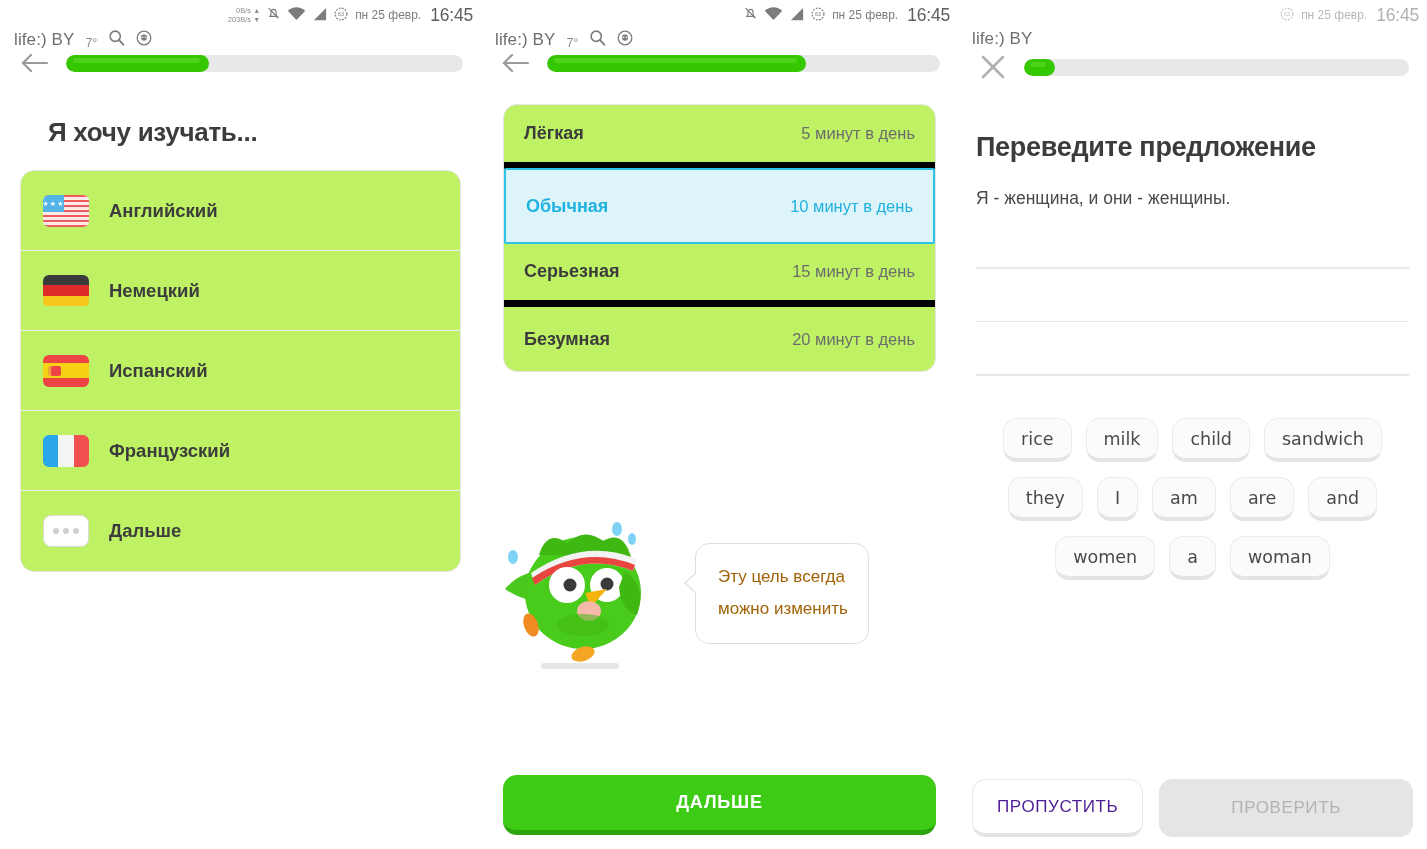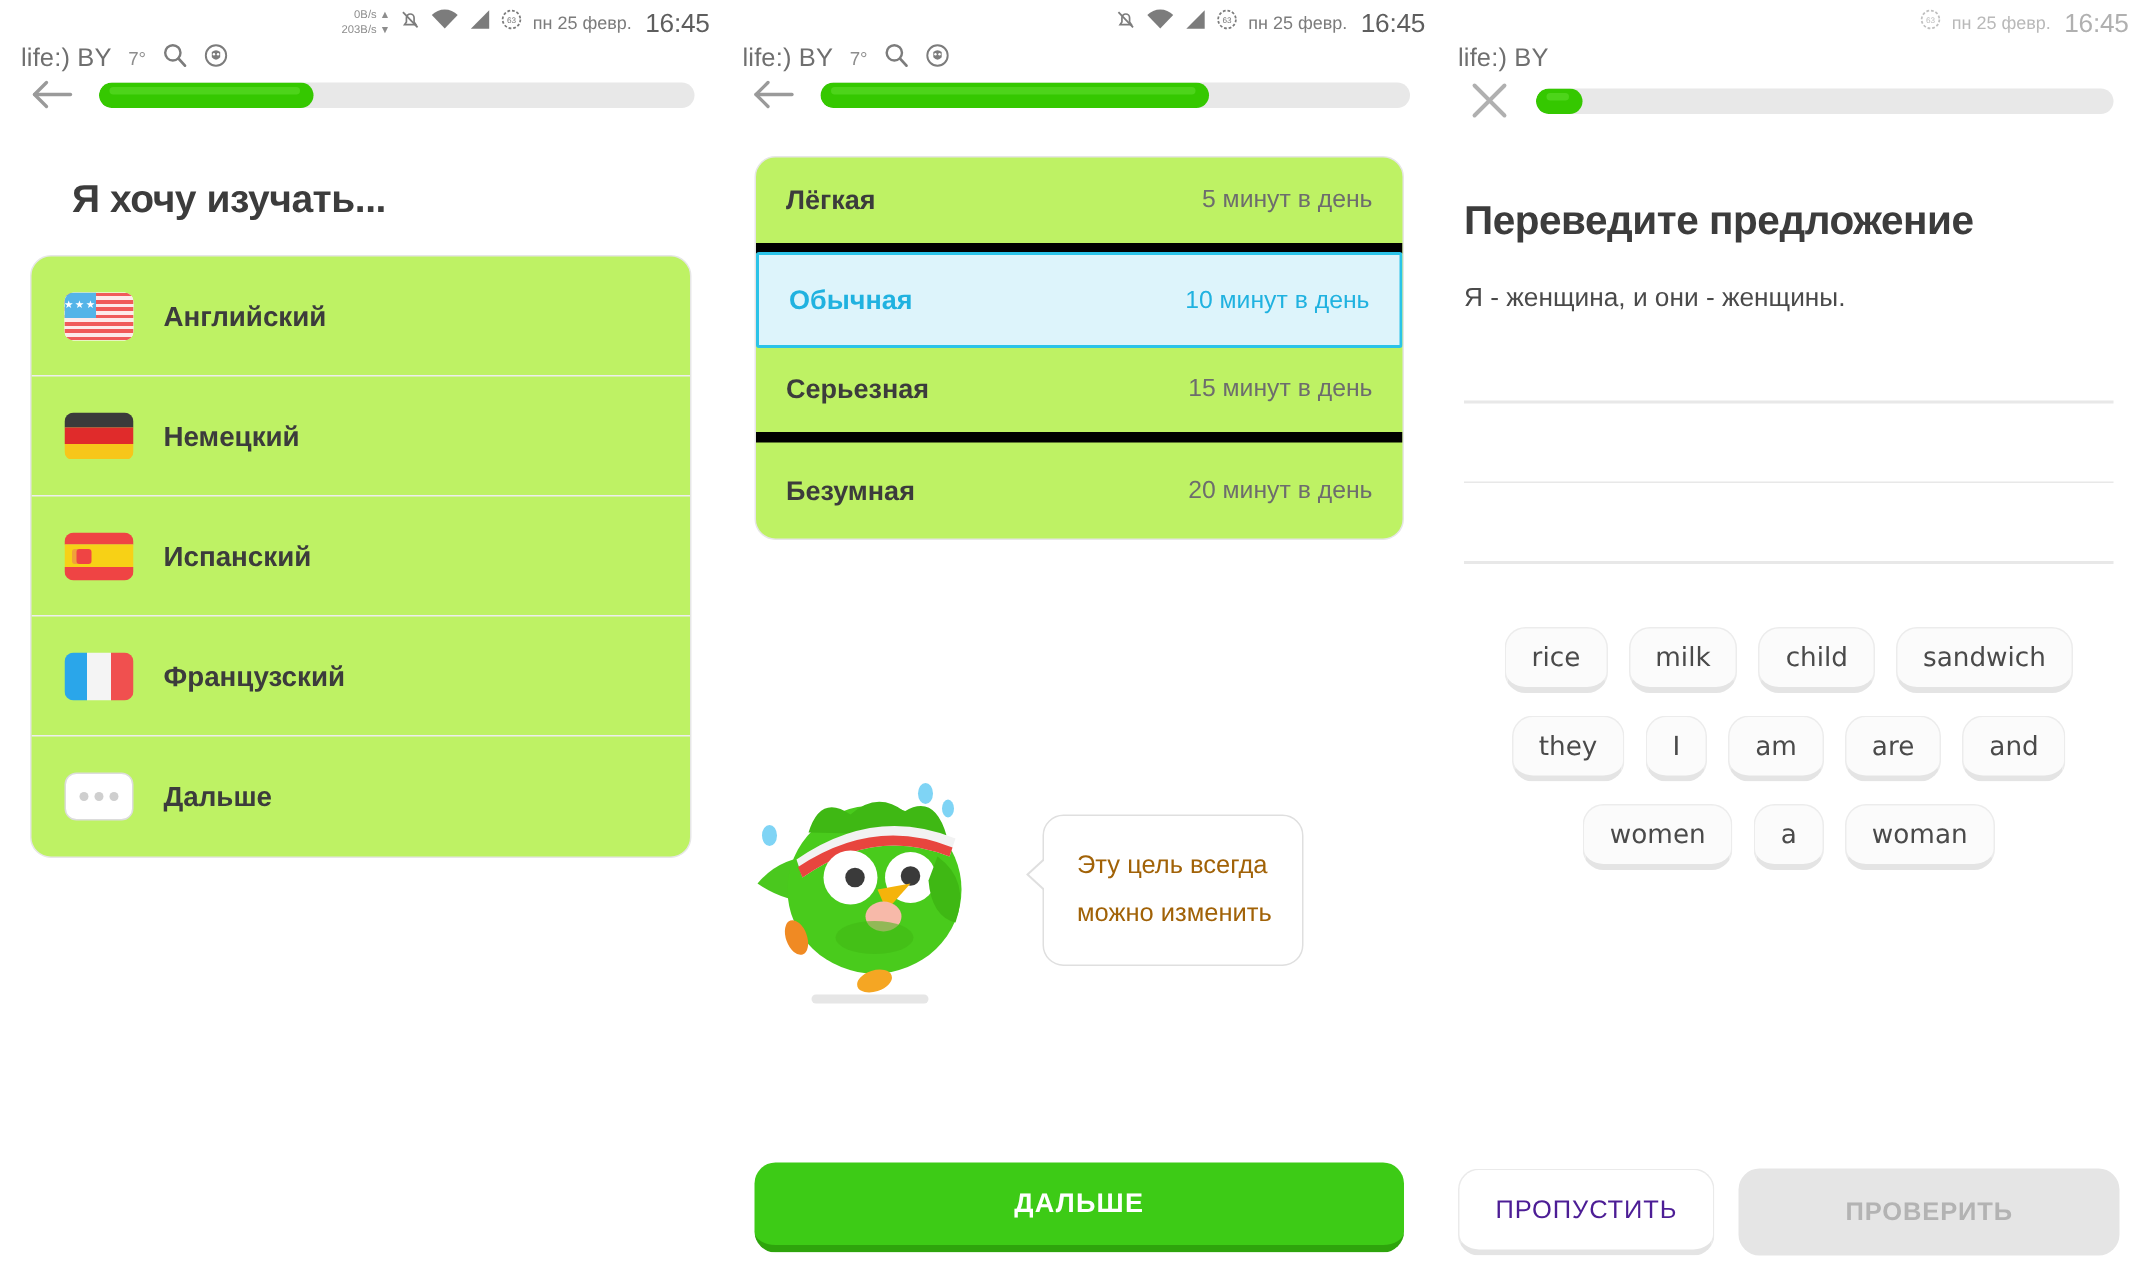--- a/index.html
+++ b/index.html
@@ -14,21 +14,21 @@
   .screen-1 { width: 481px; }
   .screen-2 { width: 477px; }
   .screen-3 { width: 469px; }
 
   
   .statusbar {
     height: 30px; display: flex; align-items: center;
     padding: 0 8px 0 14px; color: #7c7c7c; font-size: 16.5px;
     white-space: nowrap;
   }
-  .sb-left { display: flex; align-items: center; gap: 11px; margin-top: 48px; }
+  .sb-left { display: flex; align-items: flex-end; gap: 11px; margin-top: 48px; }
   .sb-carrier { font-size: 17px; color: #6f6f6f; letter-spacing: .1px; }
   .sb-temp { font-size: 12.5px; color: #8d8d8d; }
   .sb-spacer { flex: 1 1 auto; }
   .sb-right { display: flex; align-items: center; gap: 6px; }
   .sb-net { font-size: 7.5px; line-height: 9px; color: #8d8d8d; text-align: right; }
   .sb-net .arw { font-size: 7px; }
   .sb-date { font-size: 12px; color: #7c7c7c; margin-left: 1px; }
   .sb-time { font-size: 17.5px; color: #5e5e5e; margin-left: 3px; letter-spacing: -.2px;}
   .ico { display: inline-block; vertical-align: middle; }
 
@@ -107,21 +107,21 @@
   .goal-row {
     display: flex; align-items: center; justify-content: space-between;
     height: 64px; padding: 0 20px;
     border-bottom: 7px solid #000000; cursor: pointer;
   }
   .goal-row:last-child { border-bottom: none; }
   .goal-name { font-size: 18px; font-weight: bold; color: #3c3c3c; }
   .goal-time { font-size: 16.5px; color: #6d6d6d; }
   .goal-row.selected {
     background: #ddf4fb; border: 2.5px solid #2bc3e8;
-    border-radius: 2px; height: 64px; margin: -1px 0;
+    border-radius: 2px; height: 76px; margin: -1px 0;
   }
   .goal-row.selected .goal-name,
   .goal-row.selected .goal-time { color: #20b2e0; }
 
   
   .owl-area { position: absolute; left: 0; right: 0; top: 515px; display: flex; align-items: flex-start; }
   .owl-wrap { width: 200px; margin-left: 10px; position: relative; height: 160px; }
   .bubble {
     position: relative; margin-top: 28px; margin-left: 4px;
     border: 1.5px solid #dfdfdf; border-radius: 14px; background: #fff;
@@ -170,21 +170,21 @@
   .btn-skip {
     flex: 0 0 auto; padding: 0 24px; height: 58px;
     background: #fff; border: 1.5px solid #eaeaea; border-bottom: 4px solid #e4e4e4;
     border-radius: 14px; color: #4c1d95; font-size: 17px; letter-spacing: .6px;
     cursor: pointer; font-family: "Liberation Sans", sans-serif;
   }
   .btn-check {
     flex: 1 1 auto; height: 58px;
     background: #e5e5e5; border: none; border-radius: 14px;
     color: #b3b3b3; font-size: 17px; letter-spacing: .6px;
-    cursor: pointer; font-family: "Liberation Sans", sans-serif; font-weight: bold;
+    cursor: pointer; font-family: "Liberation Sans", sans-serif;
   }
   .s3-sentence { font-size: 17.5px; color: #4a4a4a; padding: 0 18px; margin-top: 25px; }
 </style>
 </head>
 <body>
 
 <div class="screens">
 
   <div class="screen screen-1">
 

